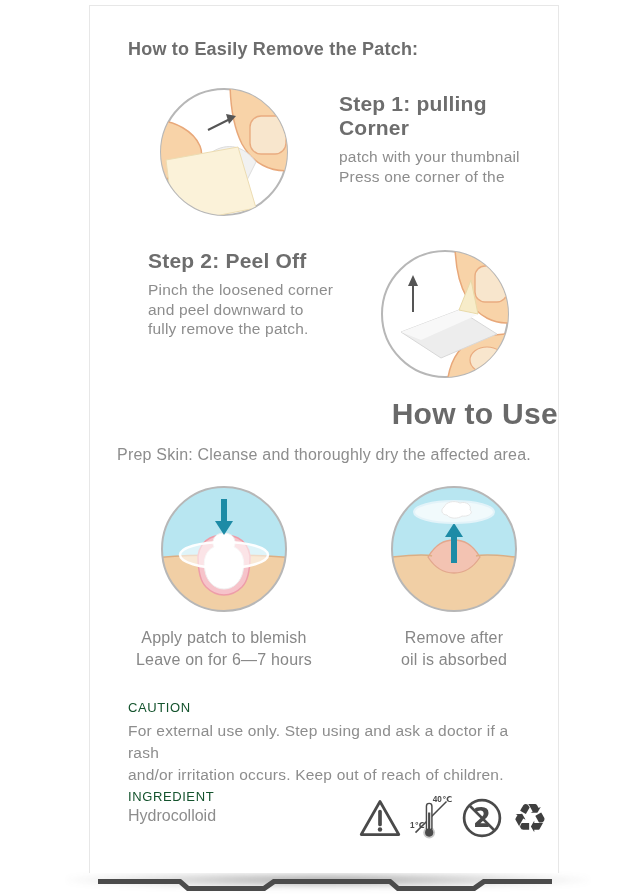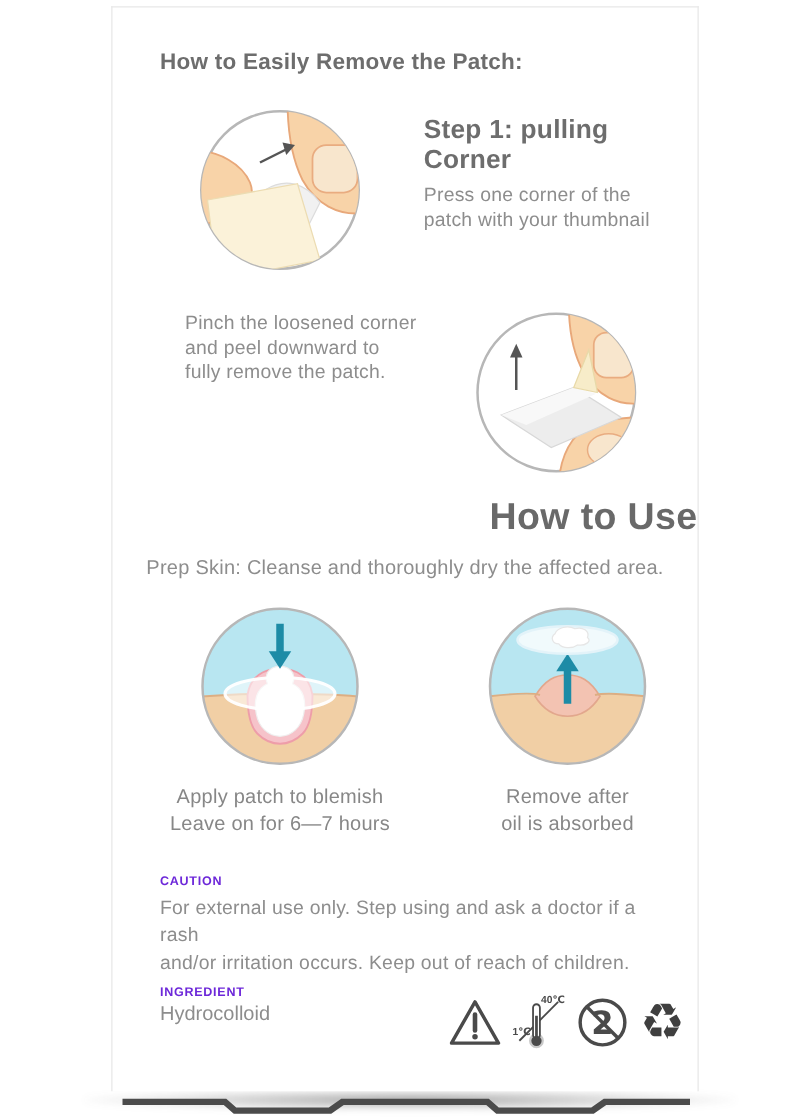--- a/index.html
+++ b/index.html
@@ -33,21 +33,21 @@
   .prep-line{ position:absolute; left:0; top:440px; width:100%; text-align:center;
               font-size:16px; color:#8d8d8d; letter-spacing:.2px; }
 
   .useC{ left:68px; top:477px; }
   .useD{ left:298px; top:477px; }
   .caption{ position:absolute; top:621px; text-align:center; font-size:16px; color:#878787; line-height:21.5px; letter-spacing:.2px; }
   .capL{ left:28px; width:212px; }
   .capR{ left:273px; width:182px; }
 
   .caution-block{ position:absolute; left:38px; top:694px; width:412px; }
-  .mini-heading{ font-size:10px; font-weight:bold; color:#6d28d9; letter-spacing:.6px; margin-bottom:5px; }
+  .mini-heading{ font-size:13px; font-weight:normal; color:#14532d; letter-spacing:.6px; margin-bottom:5px; }
   .ingredient-block{ position:absolute; left:38px; top:783px; }
   .ingredient-value{ font-size:16px; color:#8d8d8d; margin-top:3px; }
 
   .symbols-row{ position:absolute; left:268px; top:788px; display:flex; align-items:center; gap:8px; }
   .recycle-glyph{ font-size:40px; line-height:44px; color:#3f3f3f; font-weight:bold;
                   font-family:"DejaVu Sans",sans-serif; }
 </style>
 </head>
 <body>
 
@@ -73,25 +73,26 @@
         <rect x="92" y="30" width="36" height="38" rx="11" fill="#f8e6cd" stroke="#e9ac80" stroke-width="1.4"></rect>
         <path d="M54,66 C70,56 86,60 98,76 L86,100 L58,88 Z" fill="#f1f1f1" stroke="#dcdcdc" stroke-width="1"></path>
         <path d="M8,74 L80,61 L98,122 L16,138 Z" fill="#fbf2d9" stroke="#ecdcb2" stroke-width="1"></path>
         <path d="M50,44 L72,33" stroke="#555555" stroke-width="2" fill="none"></path>
         <path d="M68,28 L78,30 L71,38 Z" fill="#555555"></path>
       </g>
     </svg>
 
     <div class="step-text t1">
       <div class="step-heading">Step 1: pulling Corner</div>
+      <div class="body-line">patch with your thumbnail</div>
       <div class="body-line">Press one corner of the</div>
-      <div class="body-line">patch with your thumbnail</div>
     </div>
 
     <div class="step-text t2">
+      <div class="step-heading">Step 2: Peel Off</div>
       <div class="body-line">Pinch the loosened corner</div>
       <div class="body-line">and peel downward to</div>
       <div class="body-line">fully remove the patch.</div>
     </div>
 
     <svg class="step-illu illu2" width="132" height="132" viewBox="0 0 132 132">
       <defs>
           <clipPath id="c2">
             <circle cx="66" cy="66" r="63"></circle>
           </clipPath>

